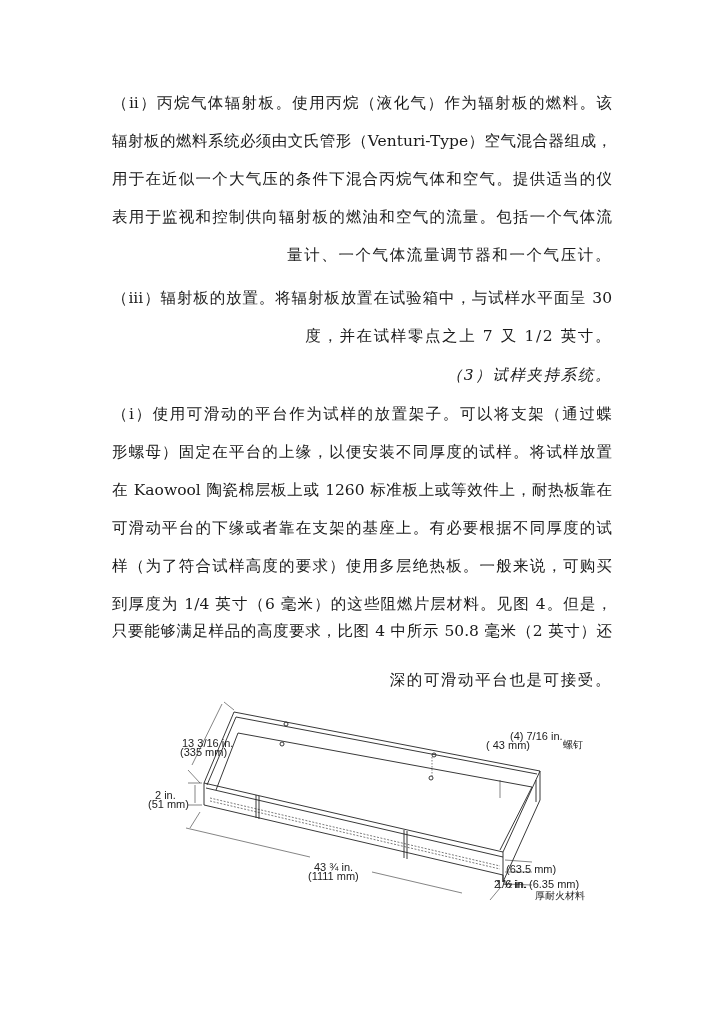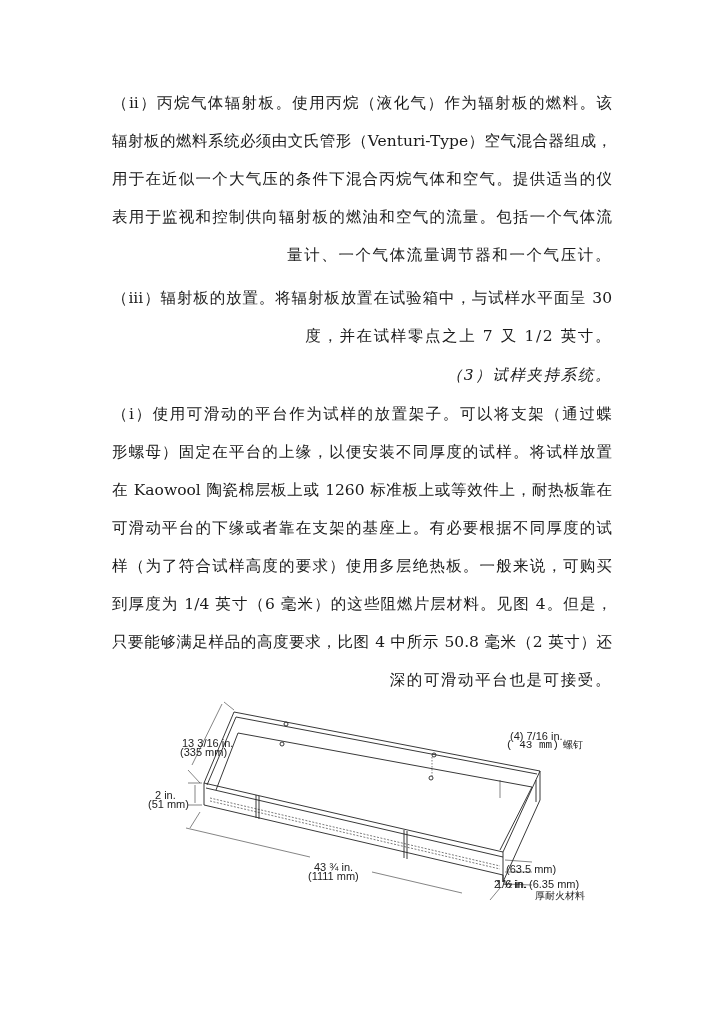--- a/index.html
+++ b/index.html
@@ -29,21 +29,21 @@
     <div class="line" style="top:152px;">量计、一个气体流量调节器和一个气压计。</div>
     <div class="line justify" style="top:195px;">（iii）辐射板的放置。将辐射板放置在试验箱中，与试样水平面呈 30</div>
     <div class="line" style="top:233px;">度，并在试样零点之上 7 又 1/2 英寸。</div>
     <div class="line" style="top:272px;font-style:italic;">（3）试样夹持系统。</div>
     <div class="line justify" style="top:311px;">（i）使用可滑动的平台作为试样的放置架子。可以将支架（通过蝶</div>
     <div class="line justify" style="top:349px;">形螺母）固定在平台的上缘，以便安装不同厚度的试样。将试样放置</div>
     <div class="line justify" style="top:387px;">在 Kaowool 陶瓷棉层板上或 1260 标准板上或等效件上，耐热板靠在</div>
     <div class="line justify" style="top:425px;">可滑动平台的下缘或者靠在支架的基座上。有必要根据不同厚度的试</div>
     <div class="line justify" style="top:463px;">样（为了符合试样高度的要求）使用多层绝热板。一般来说，可购买</div>
     <div class="line justify" style="top:501px;">到厚度为 1/4 英寸（6 毫米）的这些阻燃片层材料。见图 4。但是，</div>
-    <div class="line justify" style="top:539px;">只要能够满足样品的高度要求，比图 4 中所示 50.8 毫米（2 英寸）还</div>
+    <div class="line justify" style="top:528px;">只要能够满足样品的高度要求，比图 4 中所示 50.8 毫米（2 英寸）还</div>
     <div class="line" style="top:577px;">深的可滑动平台也是可接受。</div>
   </div>
 
   <div class="figure">
     <svg width="420" height="210" viewBox="0 0 420 210">
       <g fill="none" stroke="#222" stroke-width="0.9">
 
         <polyline points="44,83 74,12 380,71 343,152"></polyline>
         <polyline points="47,85 76,17 377,74"></polyline>
         <polyline points="56,90 78,33 372,87 340,150"></polyline>
@@ -94,20 +94,20 @@
         <line x1="345" y1="184" x2="372" y2="185"></line>
       </g>
     </svg>
     <div class="lbl" style="left:22px; top:39px;">13 3/16 in.</div>
     <div class="lbl" style="left:20px; top:48px;">(335 mm)</div>
     <div class="lbl" style="left:-5px; top:91px;">2 in.</div>
     <div class="lbl" style="left:-12px; top:100px;">(51 mm)</div>
     <div class="lbl" style="left:154px; top:163px;">43 ¾ in.</div>
     <div class="lbl" style="left:148px; top:172px;">(1111 mm)</div>
     <div class="lbl" style="left:350px; top:32px;">(4) 7/16 in.</div>
-    <div class="lbl" style="left:346px; top:41px;font-family:Liberation Mono, monospace;">( 43 mm)</div>
+    <div class="lbl" style="left:326px; top:41px;">( 43 mm)</div>
     <div class="lbl cn" style="left:371px; top:39px;">螺钉</div>
     <div class="lbl" style="left:334px; top:156px;margin-top:24px;">2 ½ in.</div>
     <div class="lbl" style="left:346px; top:165px;">(63.5 mm)</div>
     <div class="lbl" style="left:336px; top:180px;">1/6 in. (6.35 mm)</div>
     <div class="lbl cn" style="left:343px; top:190px;">厚耐火材料</div>
   </div>
 </div>
 
 </body></html>

